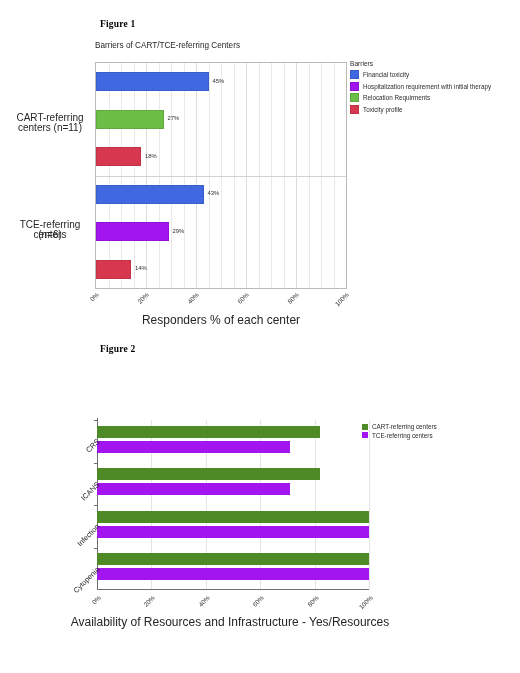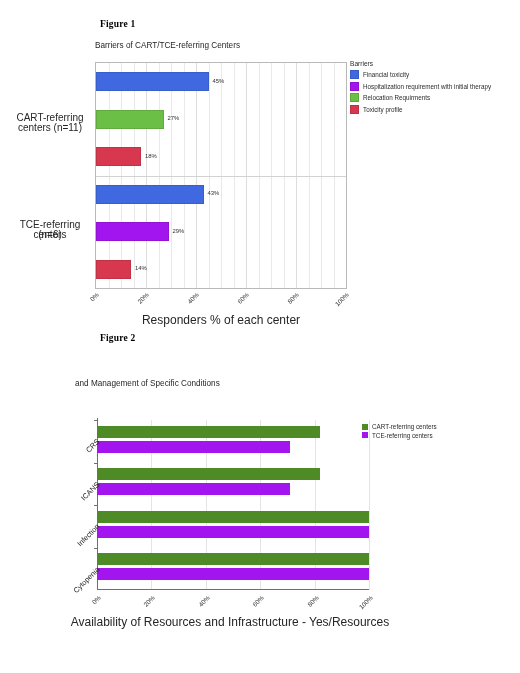--- a/index.html
+++ b/index.html
@@ -121,21 +121,21 @@
     border: 1px solid rgba(0,0,0,.12);
     box-sizing: border-box;
   }
   #fig1-legend .legend-text {
     font-size: 6.3px;
     color: #2b2b2b;
     white-space: nowrap;
   }
 
   
-  #fig2-caption { left: 100px; top: 333px; font-family: Liberation Serif, serif; }
+  #fig2-caption { left: 100px; top: 344px; font-family: Liberation Serif, serif; }
   #fig2-title   { left: 75px;  top: 378px; width: 300px; }
 
   #fig2-plot {
     position: absolute;
     left: 97px;
     top: 420px;
     width: 272px;
     height: 170px;
     background: #ffffff;
   }
@@ -256,21 +256,20 @@
     <span class="legend-text">Relocation Requirments</span>
   </div>
   <div class="legend-item">
     <span class="swatch" style="background: rgb(216, 56, 79);"></span>
     <span class="legend-text">Toxicity profile</span>
   </div>
 </div>
 
 <div class="fig-caption" id="fig2-caption">Figure 2</div>
 <div class="chart-title" id="fig2-title">
-  <div>and Management of Specific Conditions</div>
 </div>
 
 <div id="fig2-plot">
     <div class="gridline" style="left: 54.4px;"></div>
     <div class="gridline" style="left: 108.8px;"></div>
     <div class="gridline" style="left: 163.2px;"></div>
     <div class="gridline" style="left: 217.6px;"></div>
     <div class="gridline" style="left: 272px;"></div>
     <div class="axis-line-y"></div>
     <div class="axis-line-x"></div>

